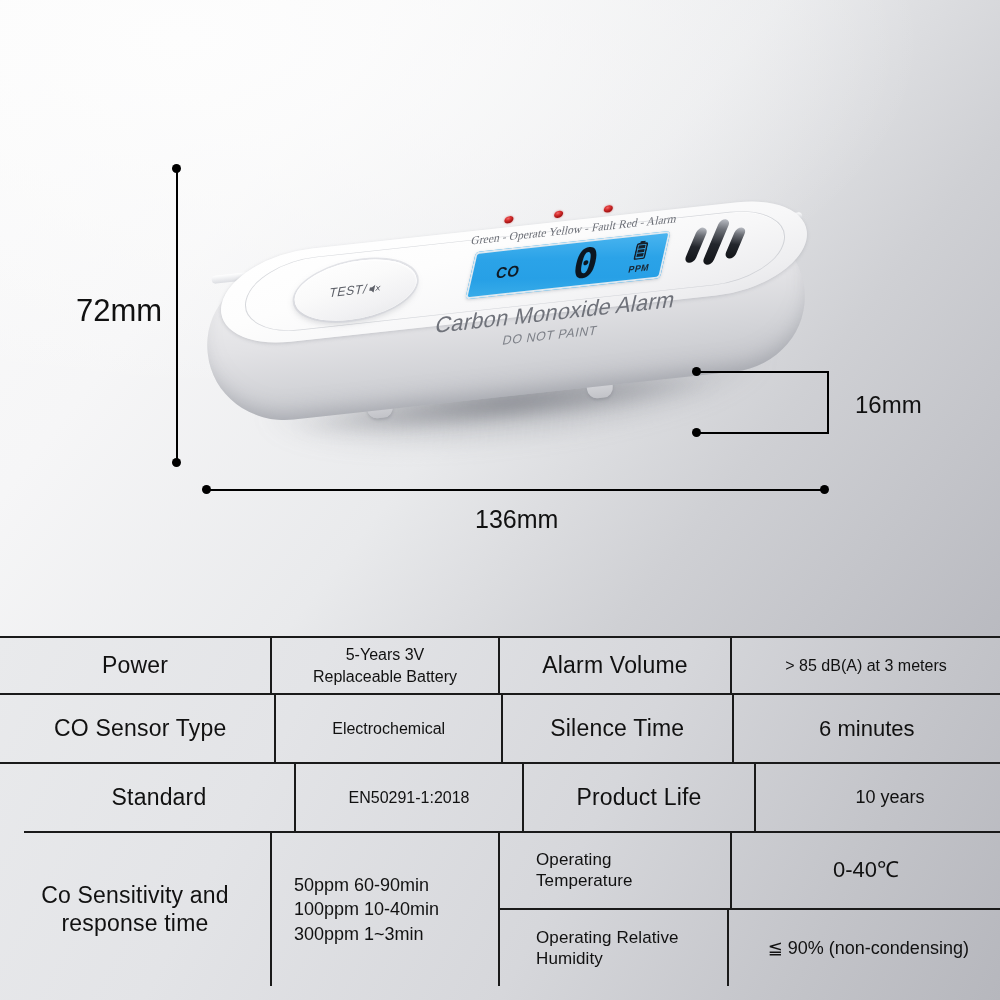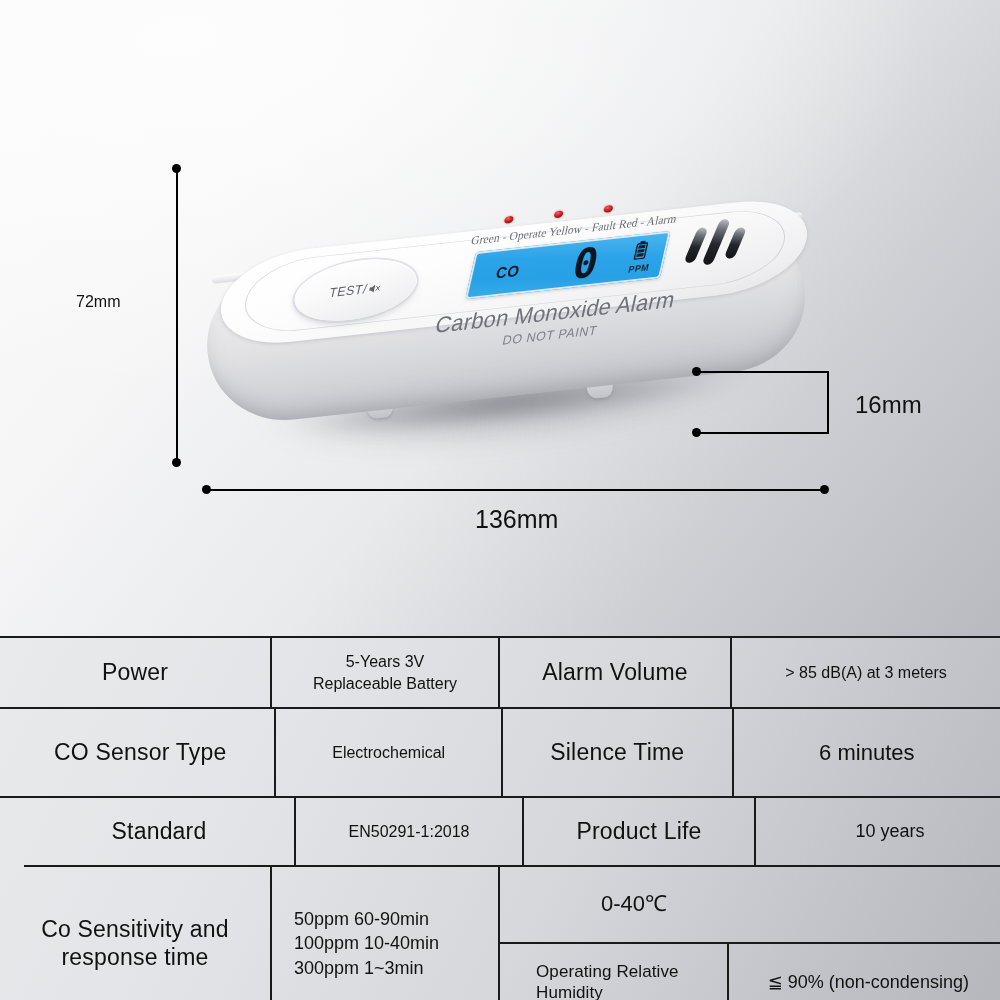--- a/index.html
+++ b/index.html
@@ -170,21 +170,21 @@
   .foot.f2{left:390px;top:176px;transform:rotate(-6.2deg);}
 
   
   .dim-line{position:absolute;background:#000;}
   .dim-dot{position:absolute;width:9px;height:9px;border-radius:50%;background:#000;}
   .dim-label{position:absolute;color:#111;white-space:nowrap;}
 
   #dimV{left:176px;top:168px;width:1.6px;height:294px;}
   #dimVd1{left:172px;top:164px;}
   #dimVd2{left:172px;top:458px;}
-  #dimVlabel{left:76px;top:293px;font-size:16px;}
+  #dimVlabel{left:76px;top:293px;font-size:31px;}
 
   #dimH{left:206px;top:489px;width:618px;height:1.6px;}
   #dimHd1{left:202px;top:485px;}
   #dimHd2{left:820px;top:485px;}
   #dimHlabel{left:475px;top:505px;font-size:25px;}
 
   
   #dimBtop{left:697px;top:371px;width:132px;height:1.6px;}
   #dimBbot{left:697px;top:432px;width:132px;height:1.6px;}
   #dimBright{left:827px;top:371px;width:1.6px;height:62px;}
@@ -211,21 +211,21 @@
   .cell:last-child{border-right:none;}
   .c1{width:272px;} .c2{width:228px;} .c3{width:232px;} .c4{width:268px;}
   .k{font-size:23px;letter-spacing:.2px;line-height:1.2;}
   .k-sm{font-size:17px;letter-spacing:.1px;line-height:1.25;}
   .v{font-size:16px;line-height:1.35;}
   .v-lg{font-size:22px;}
   .v-md{font-size:18px;}
   .k-left{justify-content:flex-start;text-align:left;padding-left:36px;}
   .v-left{justify-content:flex-start;text-align:left;padding-left:22px;}
 
-  .r1{height:71px;} .r2{height:89px;padding-left:6px;} .r3{height:69px;margin-left:24px;}
+  .r1{height:57px;} .r2{height:69px;padding-left:6px;} .r3{height:69px;margin-left:24px;}
   .r4{height:153px;}
   .r4 .stack{display:flex;flex-direction:column;width:500px;}
   .subrow{display:flex;height:76.5px;box-sizing:border-box;border-bottom:2px solid #1a1a1a;}
   .subrow:last-child{border-bottom:none;gap:8px;}
 </style>
 </head>
 <body>
 
 <div class="page">
 
@@ -333,20 +333,21 @@
       <div class="cell c2 v">EN50291-1:2018</div>
       <div class="cell c3 k">Product Life</div>
       <div class="cell c4 v v-md">10 years</div>
     </div>
 
     <div class="trow r4">
       <div class="cell c1 k">Co Sensitivity and<br>response time</div>
       <div class="cell c2 v v-md v-left">50ppm 60-90min<br>100ppm 10-40min<br>300ppm 1~3min</div>
       <div class="stack">
         <div class="subrow">
+          <div class="cell c3 k-sm k-left">Operating<br>Temperature</div>
           <div class="cell c4 v v-lg">0-40℃</div>
         </div>
         <div class="subrow">
           <div class="cell c3 k-sm k-left">Operating Relative<br>Humidity</div>
           <div class="cell c4 v v-md">≦ 90% (non-condensing)</div>
         </div>
       </div>
     </div>
 
   </div>

